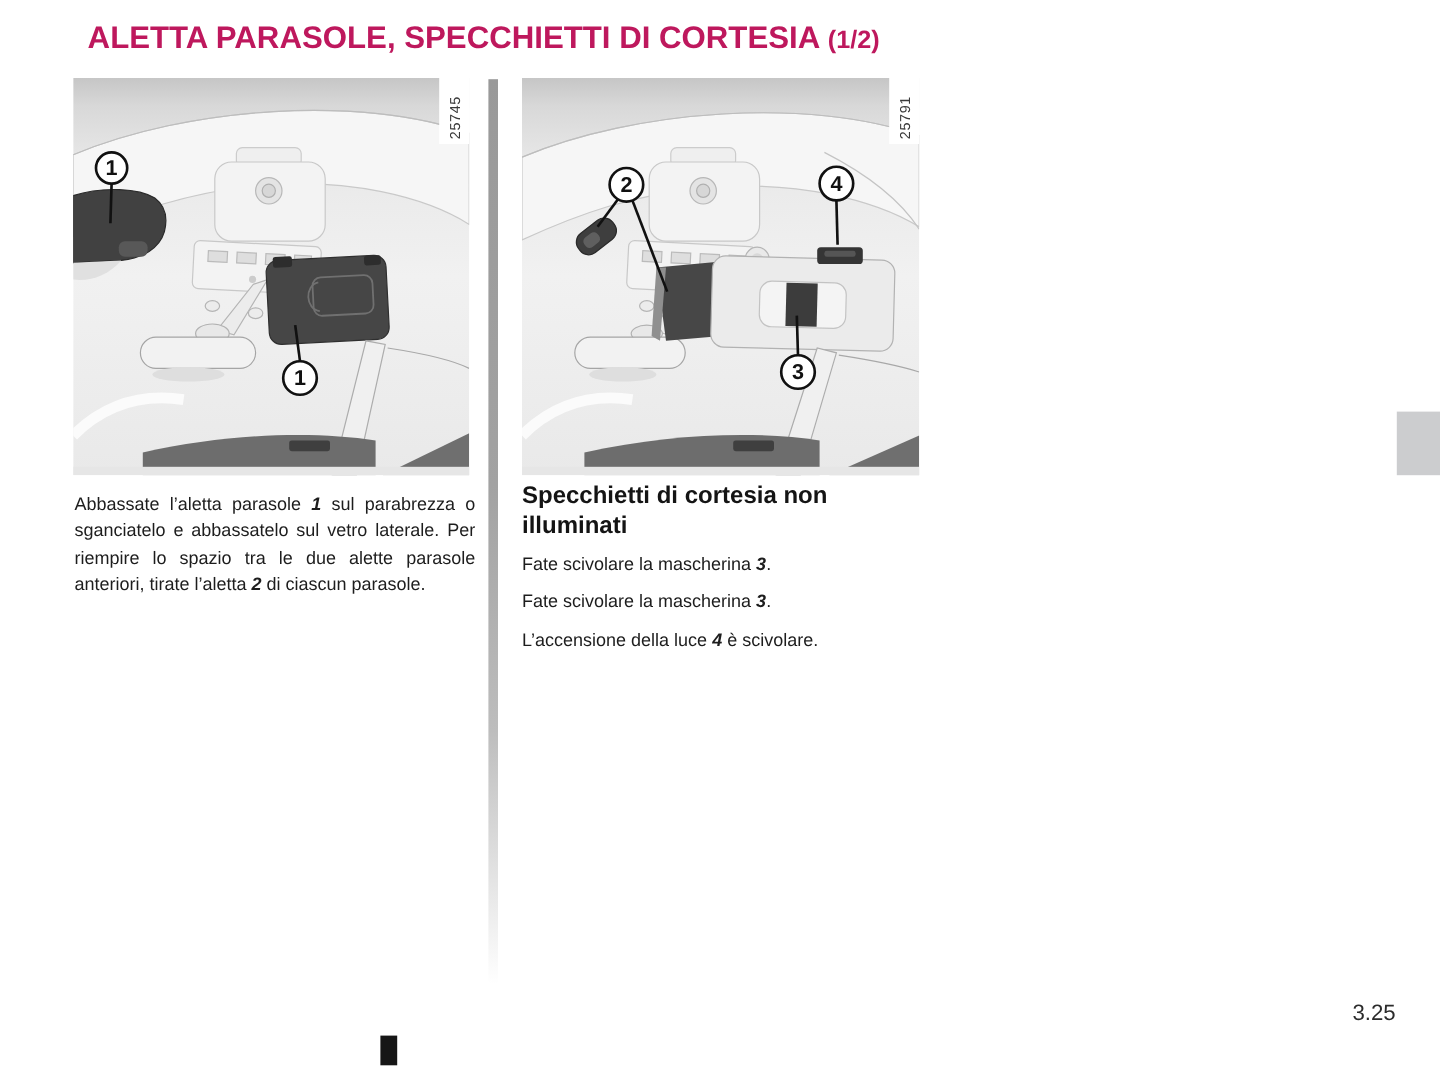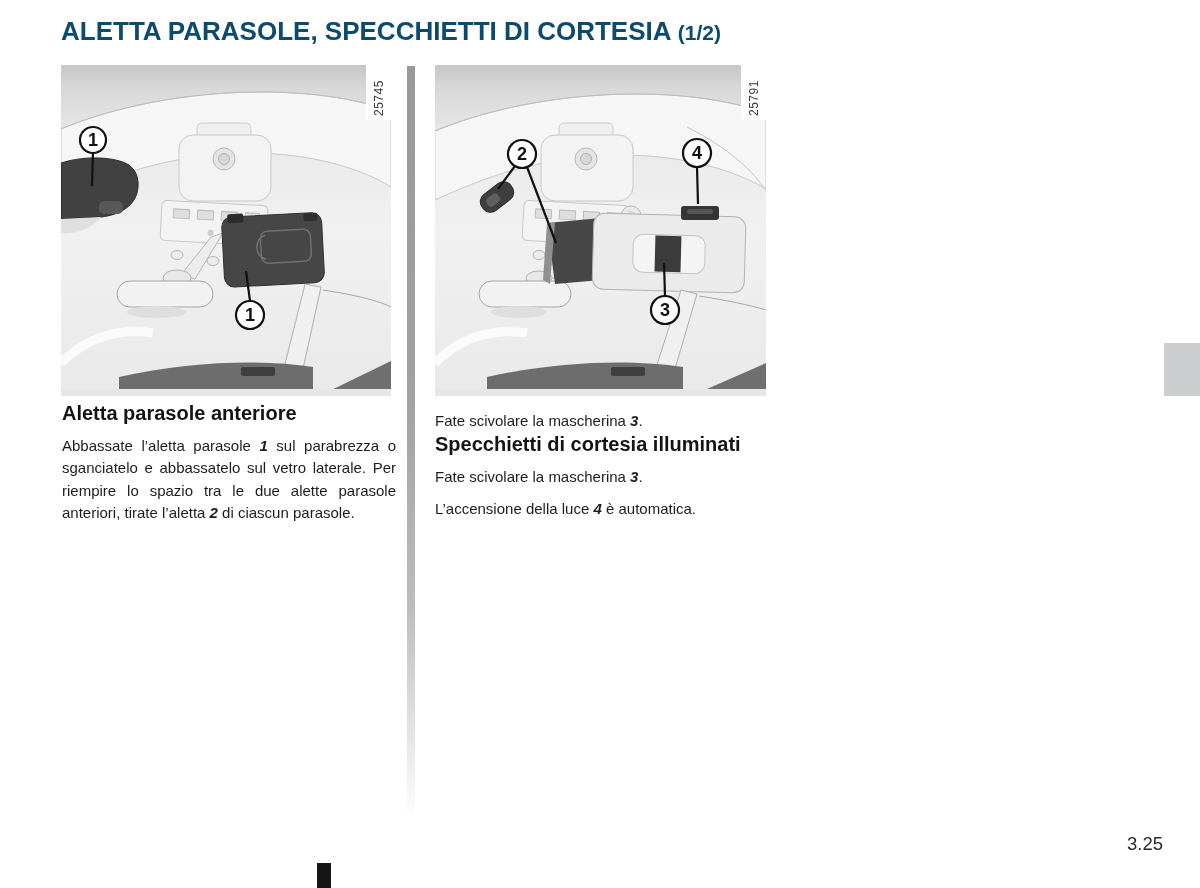--- a/index.html
+++ b/index.html
@@ -1,22 +1,22 @@
 <!DOCTYPE html>
 <html><head>
 <meta charset="utf-8">
 <style>
   html,body{margin:0;padding:0;}
   body{
     width:1200px;height:888px;position:relative;overflow:hidden;
     background:#ffffff;font-family:"Liberation Sans", sans-serif;
   }
   .page-title{
-    position:absolute;left:61px;top:16px;margin:0;
-    font-size:26px;font-weight:bold;color:#0c4a6e;white-space:nowrap;
+    position:absolute;left:73px;top:16px;margin:0;
+    font-size:26px;font-weight:bold;color:#be185d;white-space:nowrap;
   }
   .page-title .frac{font-size:21px;}
   .fig{position:absolute;top:65px;}
   .fig-left{left:61px;width:330px;height:331px;}
   .fig-right{left:435px;width:331px;height:331px;}
   .fig svg{display:block;}
   .col-divider{
     position:absolute;left:407px;top:66px;width:8px;height:754px;
     background:linear-gradient(to bottom,#999999 0%,#a2a2a2 45%,#bdbdbd 72%,rgba(255,255,255,0) 100%);
   }
@@ -214,27 +214,26 @@
   <g>
     <rect x="306" y="0" width="25" height="55" fill="#ffffff"></rect>
     <text class="photo-id" transform="translate(323,51) rotate(-90)">25791</text>
   </g>
 </svg>
 </div>
 
 <div class="col-divider"></div>
 
 <div class="text-col col-left">
-  <h2>Aletta parasole anteriore</h2>
   <p><span>Abbassate l’aletta parasole </span><span class="ref">1</span><span> sul parabrezza o sganciatelo e abbassatelo sul vetro laterale. Per riempire lo spazio tra le due alette parasole anteriori, tirate l’aletta </span><span class="ref">2</span><span> di ciascun parasole.</span></p>
 </div>
 
 <div class="text-col col-right">
+  <h2>Specchietti di cortesia non illuminati</h2>
   <p><span>Fate scivolare la mascherina </span><span class="ref">3</span><span>.</span></p>
 
-  <h2 class="h2-second">Specchietti di cortesia illuminati</h2>
   <p><span>Fate scivolare la mascherina </span><span class="ref">3</span><span>.</span></p>
-  <p><span>L’accensione della luce </span><span class="ref">4</span><span> è automatica.</span></p>
+  <p><span>L’accensione della luce </span><span class="ref">4</span><span> è scivolare.</span></p>
 </div>
 
 <div class="page-number">3.25</div>
 <div class="side-tab"></div>
 <div class="print-mark"></div>
 
 </body></html>

